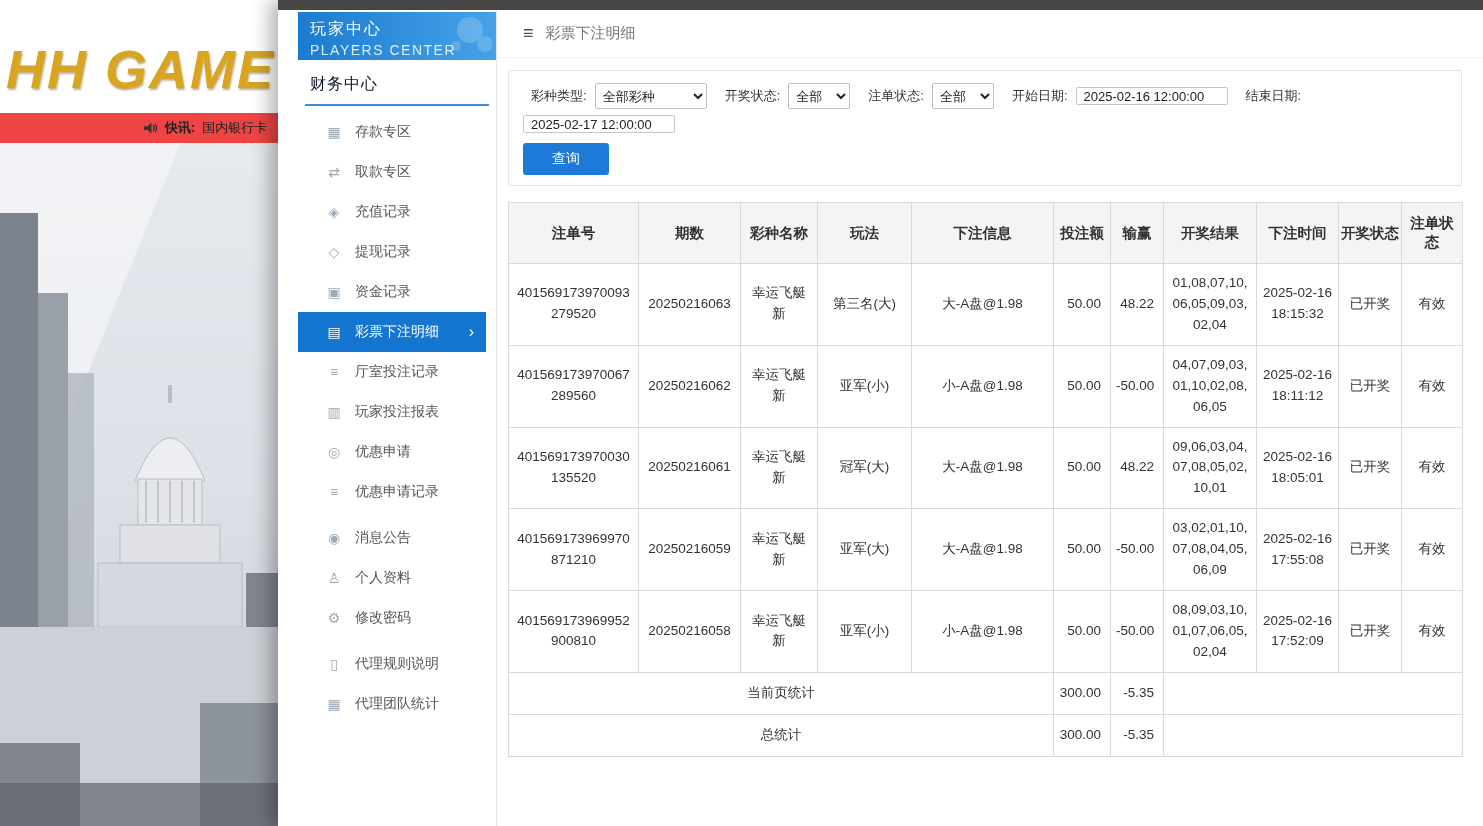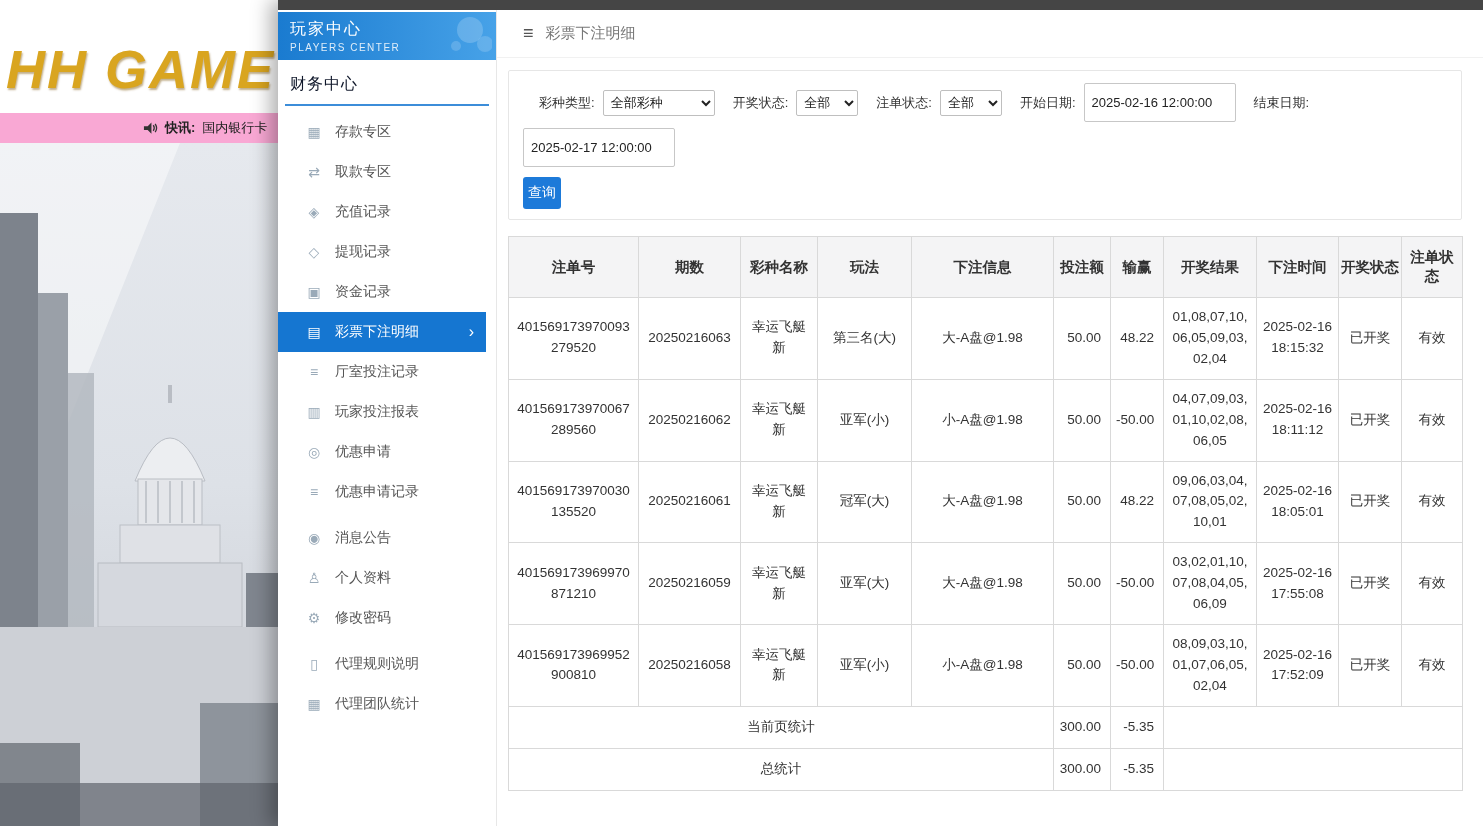--- a/index.html
+++ b/index.html
@@ -4,37 +4,37 @@
 <style>
   * { margin:0; padding:0; box-sizing:border-box; }
   html,body { width:1483px; height:826px; overflow:hidden; }
   body { position:relative; font-family:"Liberation Sans","DejaVu Sans",sans-serif; background:#fff; color:#333; }
 
   
   .bg-page { position:absolute; inset:0; background:#fff; }
   .bg-logo { position:absolute; left:6px; top:38px; font-size:54px; font-weight:bold; font-style:italic;
              color:#d9a520; letter-spacing:2px; text-shadow:1px 2px 2px rgba(120,80,0,.45); white-space:nowrap; }
   .ticker { position:absolute; left:0; top:113px; width:278px; height:30px; display:flex; align-items:center;
-            background:#f9a8d4; font-size:13px; color:#222; }
+            background:#ef4444; font-size:13px; color:#222; }
   .ticker-inner { display:flex; align-items:center; gap:7px; margin-left:143px; white-space:nowrap; }
   .ticker-label { font-weight:bold; }
   .photo { position:absolute; left:0; top:143px; width:278px; height:683px; overflow:hidden; }
 
   
   .panel { position:absolute; left:278px; top:0; width:1205px; height:826px; background:#fff;
            box-shadow:-8px 0 18px rgba(0,0,0,.3); }
   .panel-dark-top { height:10px; background:#454545; }
   .panel-body { display:flex; height:816px; }
 
   
-  .sidebar { width:219px; padding:2px 0 0 0; border-right:1px solid #e7e7e7; background:#fff; flex:none; overflow:hidden; }
+  .sidebar { width:219px; padding:2px 0 0 20px; border-right:1px solid #e7e7e7; background:#fff; flex:none; overflow:hidden; }
   .side-header { position:relative; height:48px; background:linear-gradient(90deg,#1a7bd0,#47a2e8); color:#fff;
                  padding:7px 12px 0 12px; overflow:hidden; }
   .side-title { font-size:16px; letter-spacing:2px; }
-  .side-subtitle { font-size:10px; letter-spacing:1.5px; color:rgba(255,255,255,.85); margin-top:2px; }
+  .side-subtitle { font-size:14px; letter-spacing:1.5px; color:rgba(255,255,255,.85); margin-top:2px; }
   .side-decor { position:absolute; right:4px; top:2px; opacity:.55; }
   .side-heading { margin:14px 7px 0 7px; padding:0 5px 9px 5px; font-size:16px; color:#0f172a;
                   border-bottom:2px solid #3c8dd9; letter-spacing:1px; }
   .side-list { margin-top:6px; }
   .side-item { height:40px; display:flex; align-items:center; padding-left:27px; margin-right:10px;
                color:#555; font-size:14px; cursor:pointer; }
   .side-item .icn { width:18px; text-align:center; color:#9aaab8; font-size:14px; margin-right:12px; flex:none; }
   .side-item.active { background:#1576d1; color:#fff; }
   .side-item.active .icn { color:#fff; }
   .side-item .chev { margin-left:auto; margin-right:12px; font-size:16px; color:#fff; }
@@ -43,28 +43,28 @@
   .main { flex:1; display:flex; flex-direction:column; min-width:0; }
   .main-topbar { height:48px; flex:none; display:flex; align-items:center; gap:12px; padding-left:26px;
                  color:#666; border-bottom:1px solid #f1f1f1; }
   .menu-glyph { font-size:18px; color:#555; cursor:pointer; }
   .main-title { font-size:15px; color:#777; }
   .main-content { flex:1; padding:12px 21px 0 11px; }
 
   .filter-box { border:1px solid #e6e6e6; border-radius:2px; padding:12px 14px 10px 14px; background:#fff; }
   .filter-row { display:flex; align-items:center; flex-wrap:wrap; gap:6px 8px; font-size:13px; color:#333; }
   .filter-row label { margin-left:10px; }
-  .filter-row label:first-child { margin-left:16px; }
+  .filter-row label:first-child { margin-left:8px; }
   .filter-row select { height:26px; border:1px solid #bfbfbf; border-radius:2px; font-size:13px; padding:2px 3px;
                        background:#fff; color:#222; font-family:inherit; }
   .sel-wide { width:112px; } .sel-small { width:62px; }
-  .date-input { width:152px; height:39px; border:1px solid #c7c7c7; border-radius:2px; font-size:13px;
+  .date-input { width:152px; height:18px; border:1px solid #c7c7c7; border-radius:2px; font-size:13px;
                 padding:2px 7px; color:#222; font-family:inherit; }
   .query-btn { margin-top:10px; background:#1d7ad9; color:#fff; border:none; border-radius:3px;
-               padding:7px 5px; font-size:14px; cursor:pointer; font-family:inherit; }
+               padding:7px 29px; font-size:14px; cursor:pointer; font-family:inherit; }
 
   .bet-table { width:100%; margin-top:16px; border-collapse:collapse; table-layout:fixed; font-size:13.5px; color:#333; background:#fff; }
   .bet-table th { background:#f4f4f5; border:1px solid #d9d9d9; padding:11px 2px; font-size:14.5px; font-weight:bold; }
   .bet-table td { border:1px solid #d9d9d9; padding:9px 5px; text-align:center; vertical-align:middle; line-height:1.55; }
   .bet-table td.num { text-align:right; padding-right:9px; }
   .bet-table td.brk { word-break:break-all; }
   .sum-row td { padding:10px 5px; }
 </style>
 </head>
 <body>

